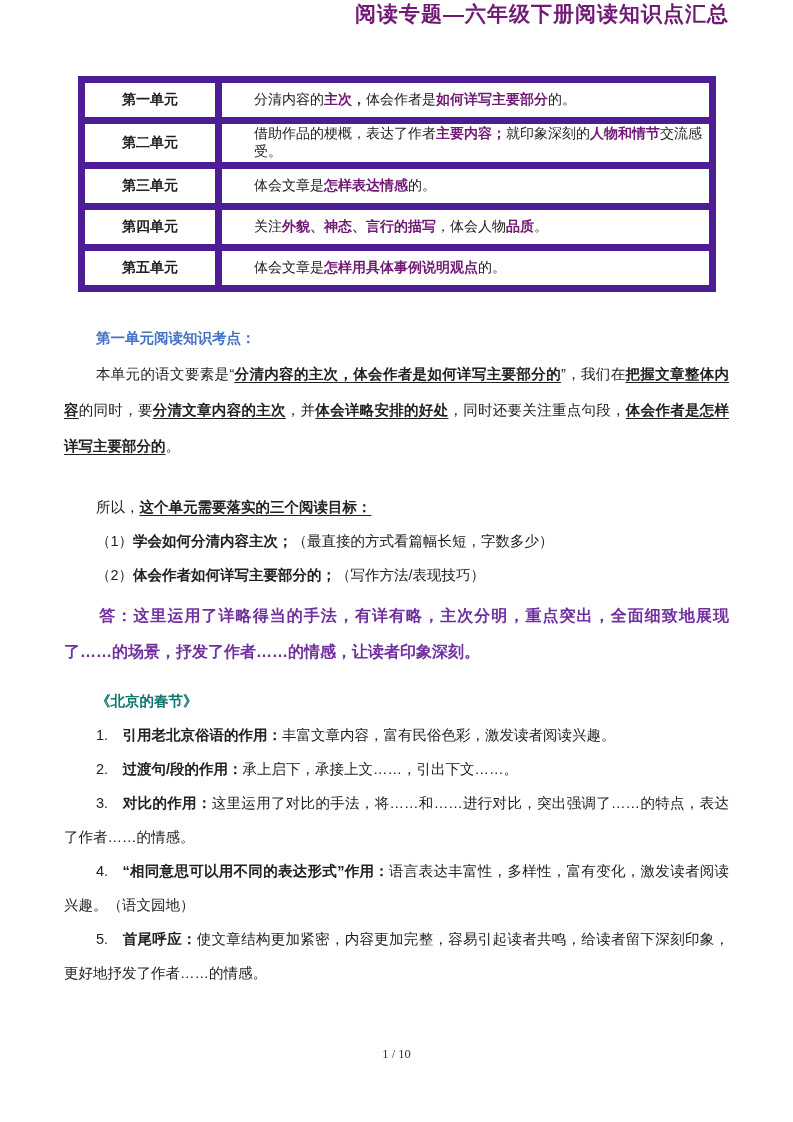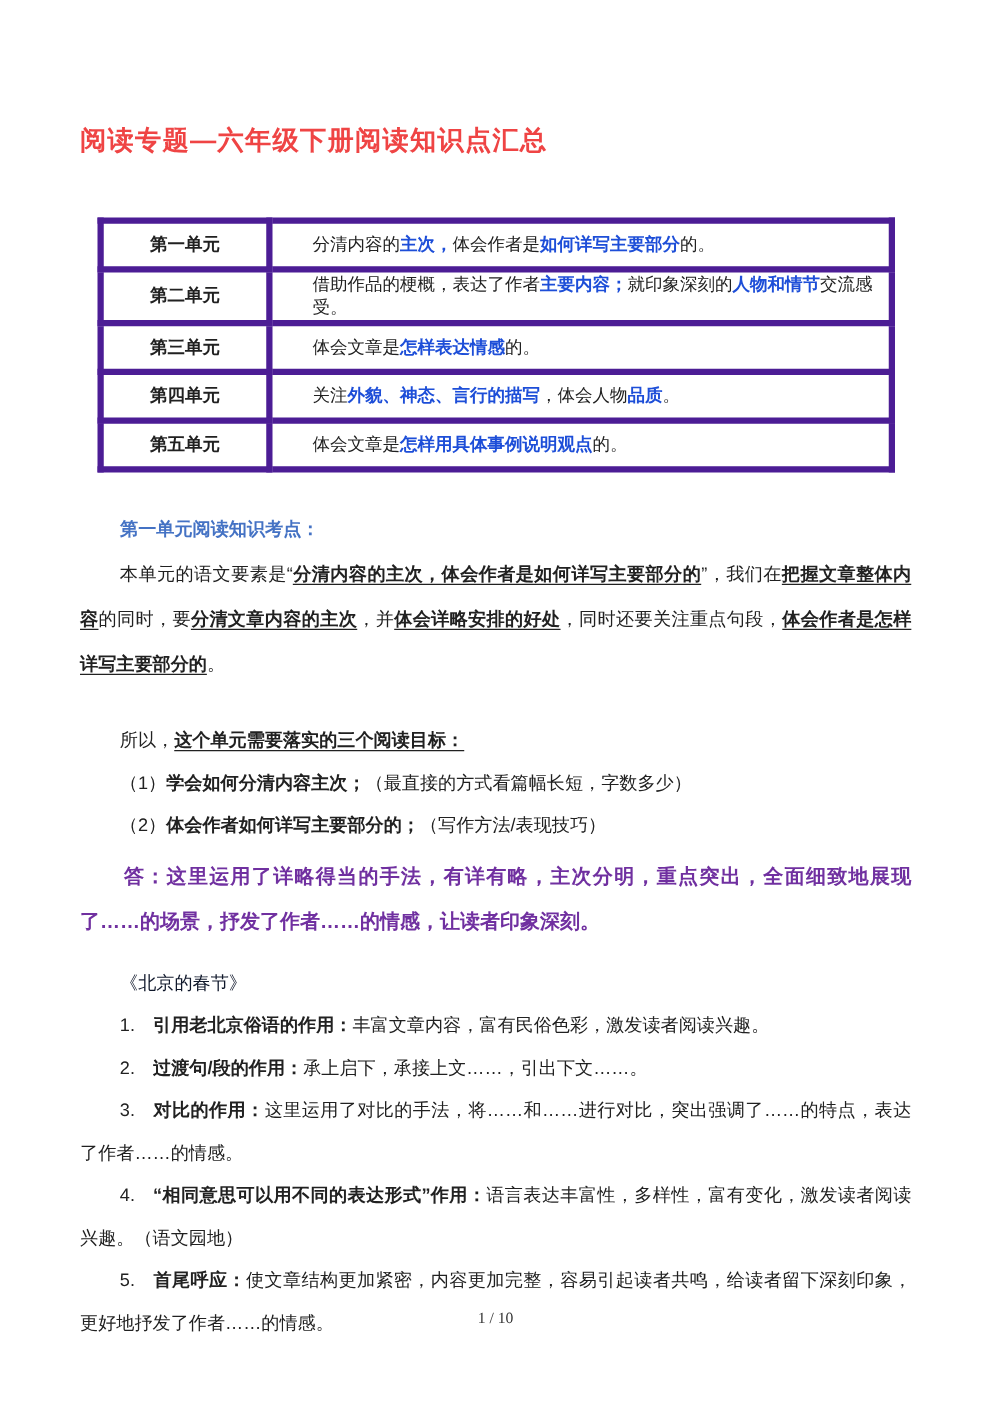--- a/index.html
+++ b/index.html
@@ -9,36 +9,35 @@
     margin:0 auto;
     background:#ffffff;
     box-sizing:border-box;
     padding:0 64px;
     overflow:hidden;
     font-family:"Liberation Sans","DejaVu Sans",sans-serif;
     color:#212121;
   }
   .doc-title {
     margin:0;
-    padding-top:98px;
-    text-align:left;
+    text-align:right;
     font-size:21px;
     font-weight:700;
     letter-spacing:1px;
-    color:#ef4444;
+    color:#701a75;
   }
   table.unit-table {
     border-collapse:collapse;
     margin-top:48px;
     margin-left:14px;
     width:638px;
     table-layout:fixed;
   }
   table.unit-table td {
-    border:5px solid #4c1d95;
+    border:7px solid #4c1d95;
     height:32px;
     font-size:14px;
     vertical-align:middle;
   }
   td.unit-cell { width:128px; text-align:center; font-weight:700; }
   td.content-cell { padding-left:32px; padding-right:6px; }
   .section-heading {
     margin:36px 0 0 0;
     padding-left:32px;
     font-size:14.5px;
@@ -69,26 +68,26 @@
     line-height:36px;
     text-align:justify;
     text-indent:2.2em;
     color:#7030a0;
     font-weight:700;
   }
   .lesson-heading {
     margin:20px 0 0 0;
     padding-left:32px;
     font-size:14.5px;
-    font-weight:400;
-    color:#0f172a;
+    font-weight:700;
+    color:#0f766e;
     line-height:22px;
   }
   .items { margin-top:6px; }
-  .red { color:#1d4ed8; font-weight:700; }
+  .red { color:#701a75; font-weight:700; }
   .bu  { font-weight:700; text-decoration:underline; text-underline-offset:3px; }
   .b   { font-weight:700; }
   .page-footer {
     position:absolute;
     left:0; right:0;
     bottom:60px;
     text-align:center;
     font-size:12.5px;
     color:#333333;
     font-family:"Liberation Serif","DejaVu Serif",serif;

